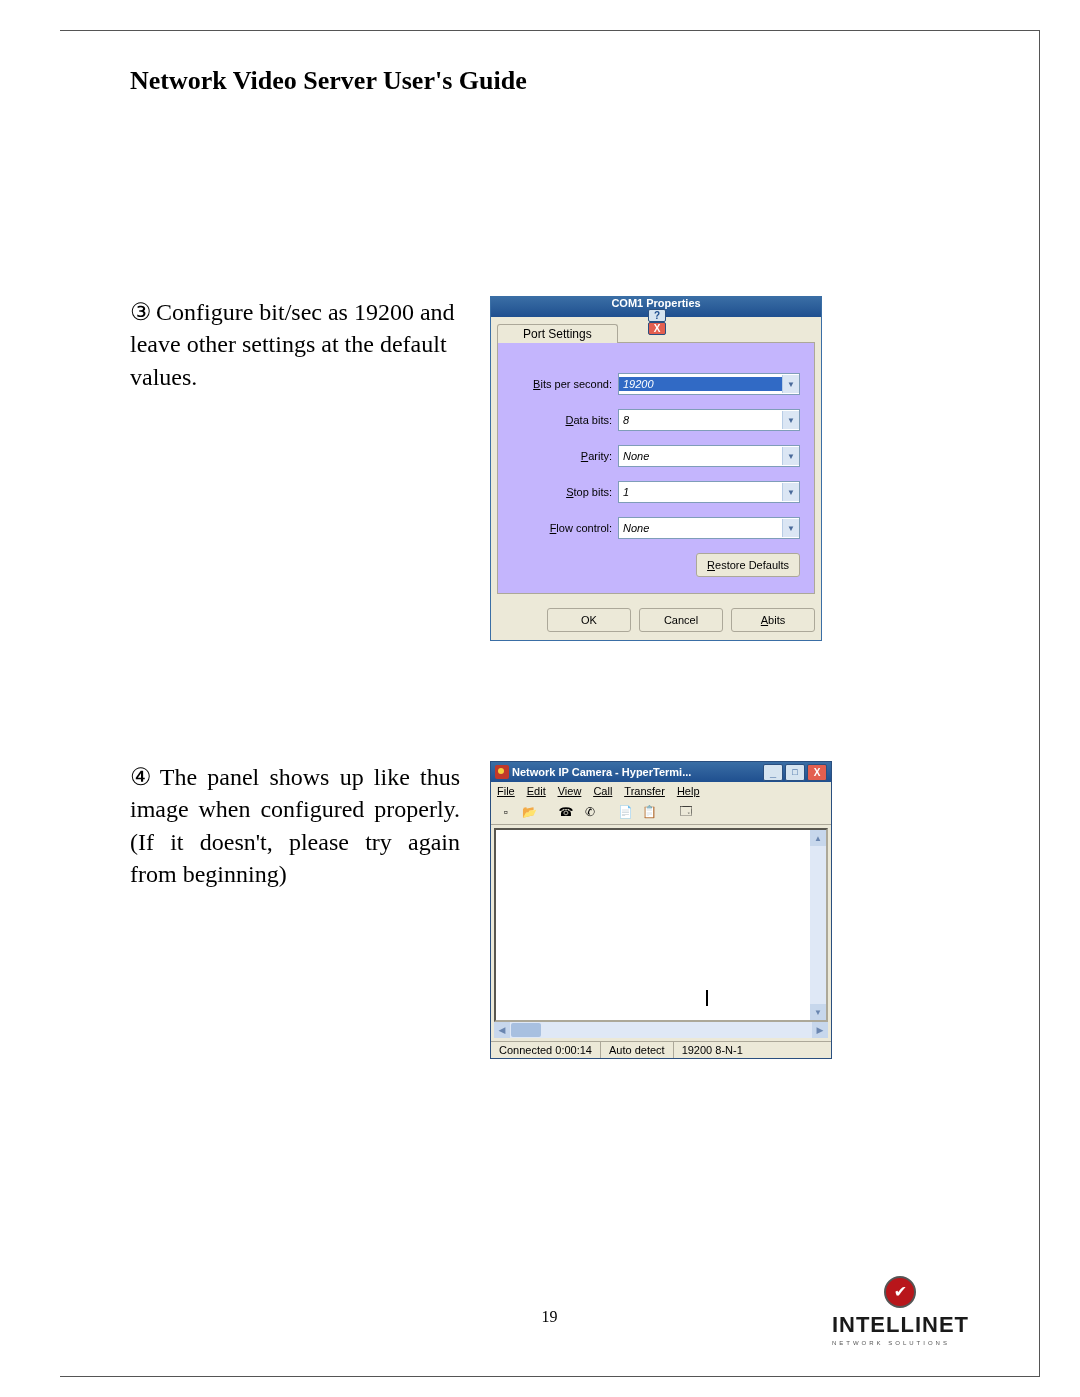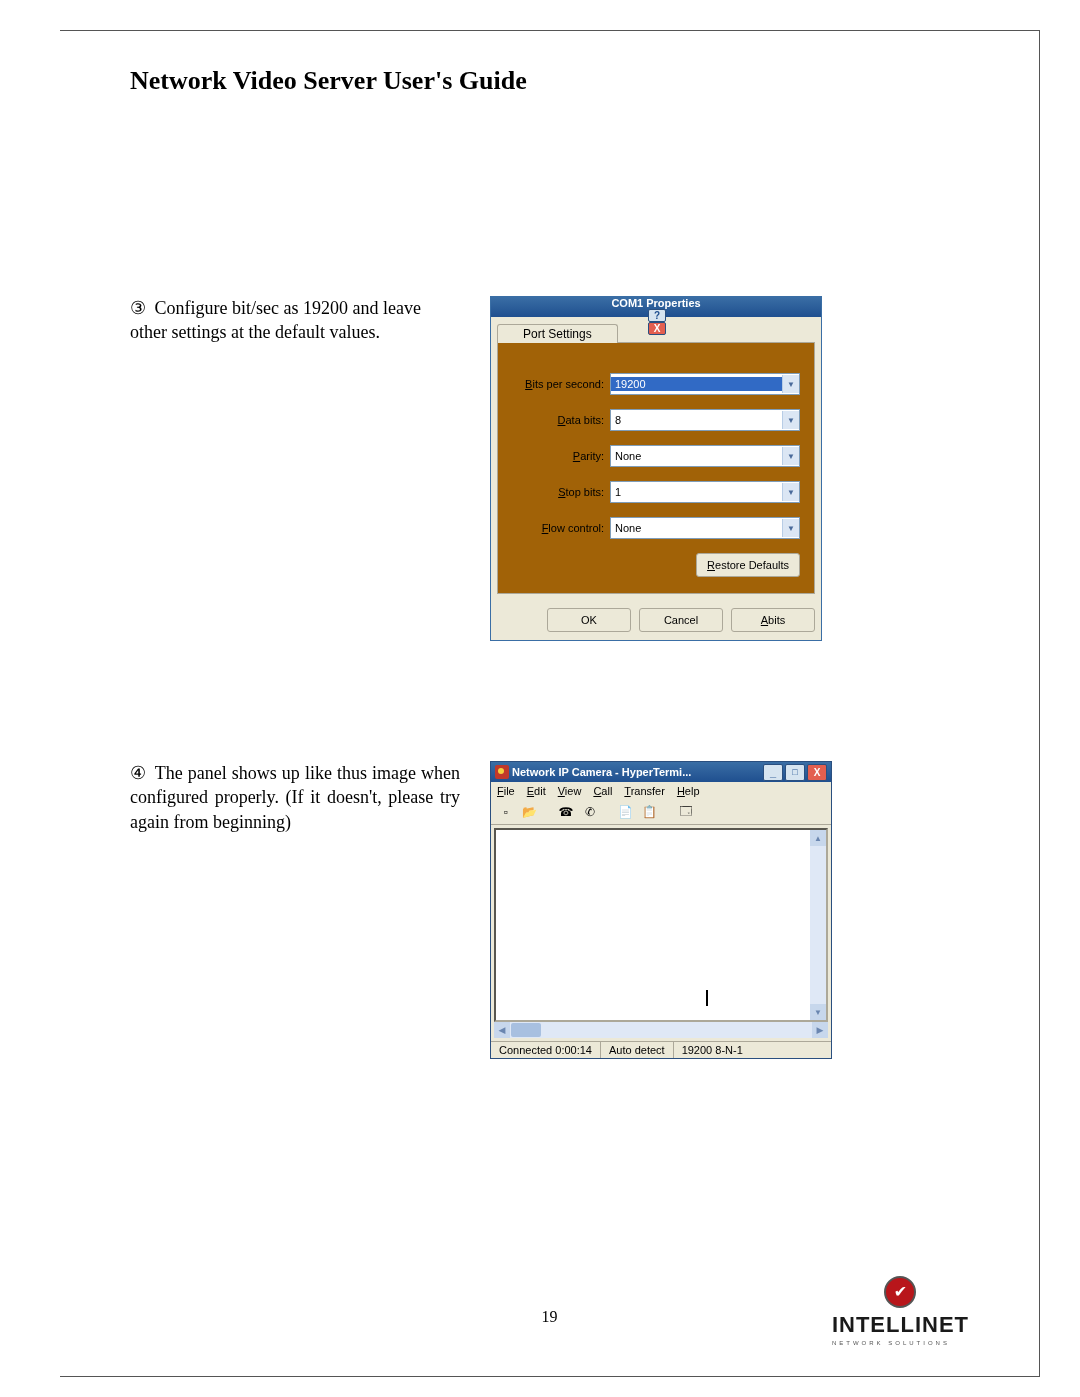--- a/index.html
+++ b/index.html
@@ -31,21 +31,21 @@
     margin: 0 0 200px 0;
   }
   .row {
     display: flex;
     gap: 30px;
     margin-bottom: 120px;
     align-items: flex-start;
   }
   .text-col {
     flex: 0 0 330px;
-    font-size: 18px;
+    font-size: 24px;
     line-height: 1.35;
   }
   .text-col.justify { text-align: justify; }
   .num { display: inline-block; width: 20px; }
   .fig-col { flex: 1; }
 
   
   .dlg1 {
     width: 330px;
     border: 1px solid #3a6ea5;
@@ -88,22 +88,22 @@
     border-bottom: none;
     border-top-left-radius: 3px;
     border-top-right-radius: 3px;
     padding: 2px 25px;
     font-size: 12px;
     position: relative;
     top: 1px;
   }
   .tab-panel {
     border: 1px solid #aca899;
-    padding: 30px 14px 16px 6px;
-    background: #a16207;
+    padding: 30px 14px 16px 14px;
+    background: #c4b5fd;
   }
   .field-row {
     display: flex;
     align-items: center;
     margin-bottom: 14px;
   }
   .field-label {
     width: 100px;
     text-align: right;
     padding-right: 6px;
@@ -112,20 +112,21 @@
   .field-label .ul { text-decoration: underline; }
   .combo {
     flex: 1;
     height: 20px;
     background: #fff;
     border: 1px solid #7f9db9;
     display: flex;
     align-items: center;
     font-size: 11px;
     position: relative;
+    font-style: italic;
   }
   .combo.sel .combo-text { background: #316ac5; color: #fff; }
   .combo-text { flex: 1; padding: 1px 4px; }
   .combo-arrow {
     width: 16px;
     height: 18px;
     background: #dbe6f4;
     border-left: 1px solid #b8cde6;
     display: flex;
     align-items: center;
@@ -197,20 +198,21 @@
   }
   .dlg2-min { background: #d6e4f0; color: #1f4f8f; font-size: 11px; }
   .dlg2-max { background: #d6e4f0; color: #1f4f8f; font-size: 9px; }
   .dlg2-close { background: #e35f4f; color: #fff; font-size: 10px; font-weight: bold; }
   .menubar {
     display: flex;
     gap: 12px;
     padding: 3px 6px;
     background: #ece9d8;
     font-size: 11px;
+    text-decoration: underline;
   }
   .menubar span { }
   .menubar .ul { text-decoration: underline; }
   .toolbar {
     display: flex;
     gap: 6px;
     padding: 3px 6px;
     background: #ece9d8;
     border-bottom: 1px solid #aca899;
   }

